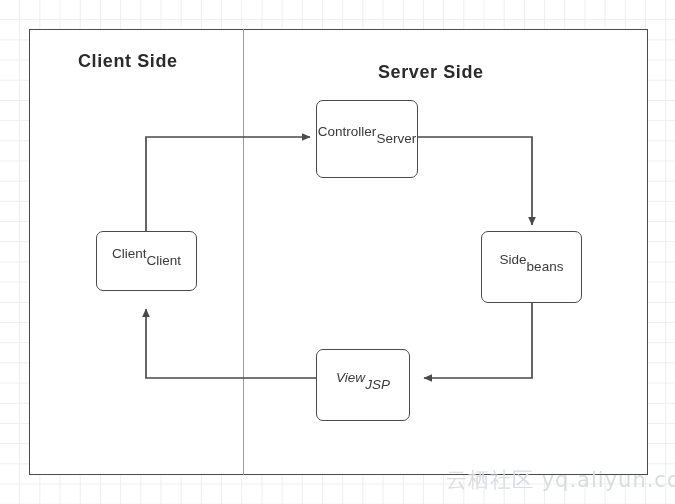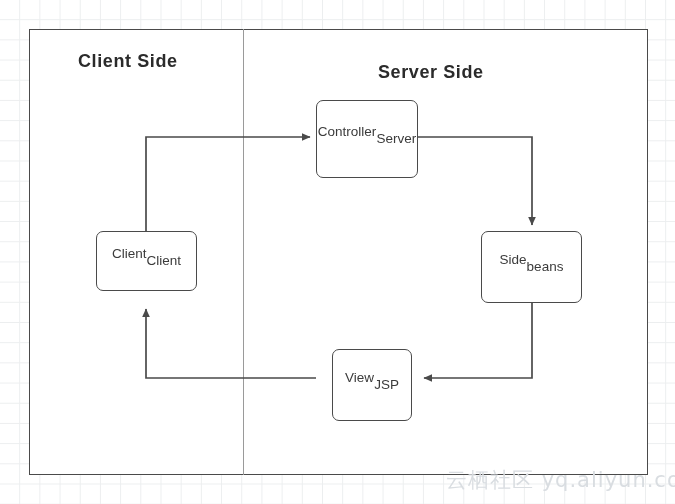--- a/index.html
+++ b/index.html
@@ -79,21 +79,21 @@
     font-size: 13.5px;
     line-height: 1.05;
     z-index: 4;
   }
   .node .line1 { margin-bottom: 13px; }
   .node .line2 { }
 
   #node-controller { left: 316px; top: 100px; width: 102px; height: 78px; }
   #node-client     { left: 96px;  top: 231px; width: 101px; height: 60px; }
   #node-model      { left: 481px; top: 231px; width: 101px; height: 72px; }
-  #node-view       { left: 332px; top: 349px; width: 80px; height: 72px; }
+  #node-view       { left: 316px; top: 349px; width: 94px; height: 72px; font-style: italic; }
 
   
   #connectors {
     position: absolute;
     left: 0; top: 0;
     width: 675px;
     height: 504px;
     z-index: 3;
     pointer-events: none;
   }

